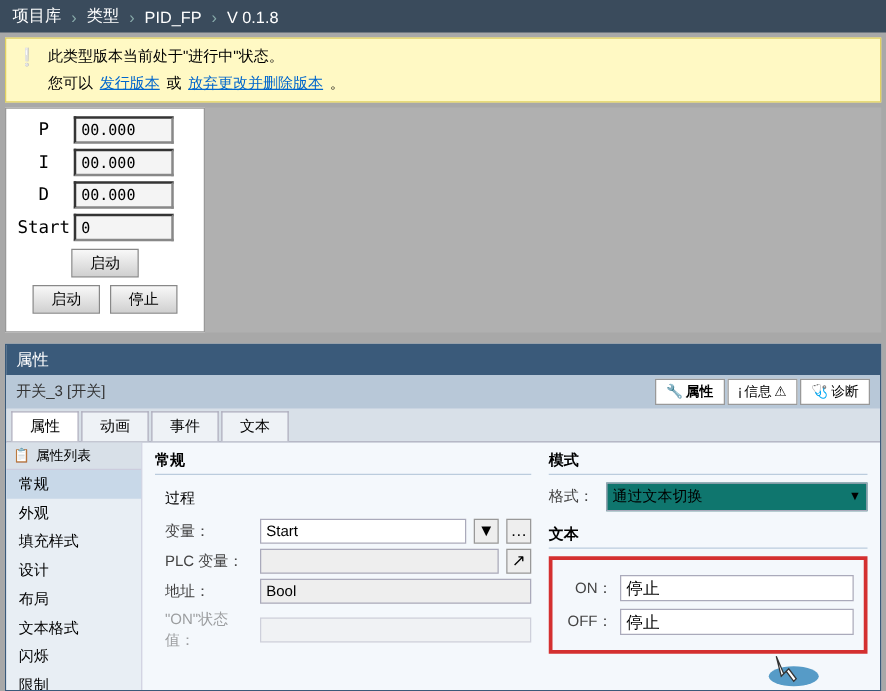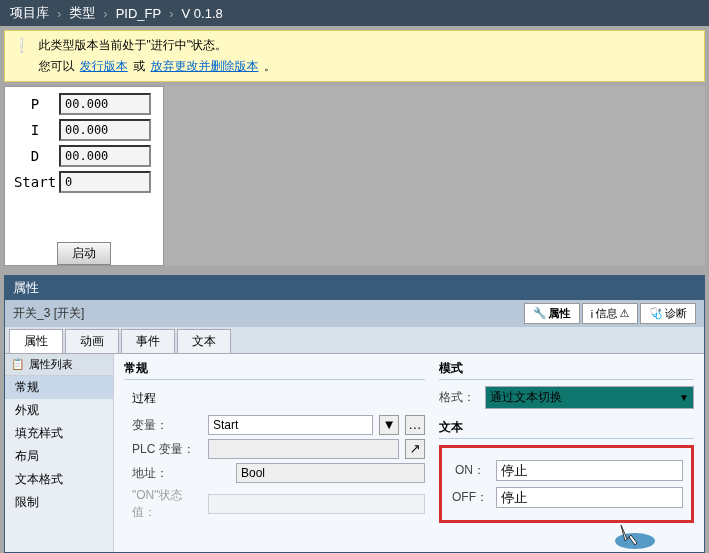--- a/index.html
+++ b/index.html
@@ -13,23 +13,23 @@
   .notice { background: #fff9c4; border: 1px solid #e0d060; margin: 4px; padding: 6px 8px; display: flex; gap: 8px; }
   .notice .icon { color: #d08000; font-size: 14px; }
   .notice .body .line1 { margin-bottom: 4px; }
   .notice .body a { color: #0066cc; text-decoration: underline; margin: 0 2px; }
 
   
   .editor-area { display: flex; background: #b0b0b0; margin: 0 4px; height: 180px; }
   .editor-left { background: #fff; border: 1px solid #999; padding: 6px; width: 160px; }
   .pid-row { display: flex; align-items: center; margin-bottom: 4px; }
   .pid-row .lbl { width: 48px; font-family: monospace; font-size: 14px; text-align: center; }
-  .pid-row input { width: 92px; font-family: monospace; font-size: 12px; padding: 2px 4px; border: 2px inset #888; background: #f4f4f4; }
+  .pid-row input { width: 80px; font-family: monospace; font-size: 12px; padding: 2px 4px; border: 2px inset #888; background: #f4f4f4; }
   .editor-btns { display: flex; gap: 8px; justify-content: center; margin-top: 6px; }
-  .editor-btn { background: linear-gradient(#f8f8f8,#d0d0d0); border: 1px solid #888; padding: 2px 14px; font-size: 12px; cursor: pointer; margin-top: 43px; }
+  .editor-btn { background: linear-gradient(#f8f8f8,#d0d0d0); border: 1px solid #888; padding: 2px 14px; font-size: 12px; cursor: pointer; }
   .editor-btn.stop { background: linear-gradient(#f8f8f8,#d0d0d0); }
   .single-btn-row { text-align: center; margin: 6px 0 2px 0; }
 
   
   .props-panel { position: absolute; left: 4px; right: 4px; top: 275px; bottom: 0; border: 1px solid #3a5a7a; background: #e8eef4; display: flex; flex-direction: column; }
   .props-title { background: #3a5a7a; color: #fff; padding: 3px 8px; font-size: 13px; }
   .props-subhead { background: #b8c8d8; padding: 3px 8px; display: flex; align-items: center; justify-content: space-between; }
   .props-subhead .title { color: #333; }
   .props-subtabs { display: flex; gap: 2px; }
   .props-subtab { background: #fff; border: 1px solid #999; padding: 2px 8px; font-size: 11px; display: flex; align-items: center; gap: 2px; cursor: pointer; }
@@ -45,29 +45,29 @@
   .sidebar .item { padding: 3px 10px; cursor: pointer; }
   .sidebar .item.active { background: #c8d8e8; }
 
   .content { flex: 1; background: #f4f8fc; padding: 6px 10px; display: flex; gap: 14px; }
   .col { flex: 1; }
   .group-title { font-weight: bold; border-bottom: 1px solid #bcd; padding-bottom: 2px; margin-bottom: 6px; }
   .field-row { display: flex; align-items: center; margin: 4px 0; gap: 6px; }
   .field-row .flbl { width: 70px; color: #444; }
   .field-row input[type=text] { flex: 1; border: 1px solid #aab; padding: 2px 4px; background: #fff; font-size: 12px; }
   .field-row input.ro { background: #eee; }
-  .field-row .addr2 { width: 72px; margin-left: 28px; }
+  .field-row .addr2 { width: 72px; }
   .mini-btn { width: 20px; height: 20px; border: 1px solid #999; background: #eee; cursor: pointer; text-align: center; line-height: 16px; }
 
   .mode-select { flex: 1; border: 1px solid #aab; padding: 2px 4px; background: #0f766e; display: flex; justify-content: space-between; align-items: center; cursor: pointer; }
   .mode-select .arrow { font-size: 10px; }
 
   .text-box { border: 3px solid #d43030; padding: 6px 8px; margin-top: 4px; }
   .text-row { display: flex; align-items: center; margin: 6px 0; gap: 6px; }
-  .text-row .tlbl { width: 40px; text-align: center; color: #444; }
+  .text-row .tlbl { width: 40px; text-align: right; color: #444; }
   .text-row input { flex: 1; border: 1px solid #aab; padding: 2px 4px; background: #fff; }
 
   .pointer-overlay { position: absolute; right: 50px; bottom: 2px; width: 48px; height: 30px; }
 </style>
 </head>
 <body>
 
 <div class="breadcrumb">
   <span>项目库</span>
   <span class="sep">›</span>
@@ -151,22 +151,24 @@
 
   <div class="props-body">
     <div class="sidebar">
       <div class="hdr">
         <span>📋</span>
         <span>属性列表</span>
       </div>
       <div class="item active">常规</div>
       <div class="item">外观</div>
       <div class="item">填充样式</div>
+      <div class="item">设计</div>
       <div class="item">布局</div>
       <div class="item">文本格式</div>
+      <div class="item">闪烁</div>
       <div class="item">限制</div>
 
     </div>
 
     <div class="content">
 
       <div class="col">
         <div class="group-title">常规</div>
         <div style="padding:4px 0 0 8px;">
           <div class="group-title" style="border:none;font-weight:normal;">过程</div>

